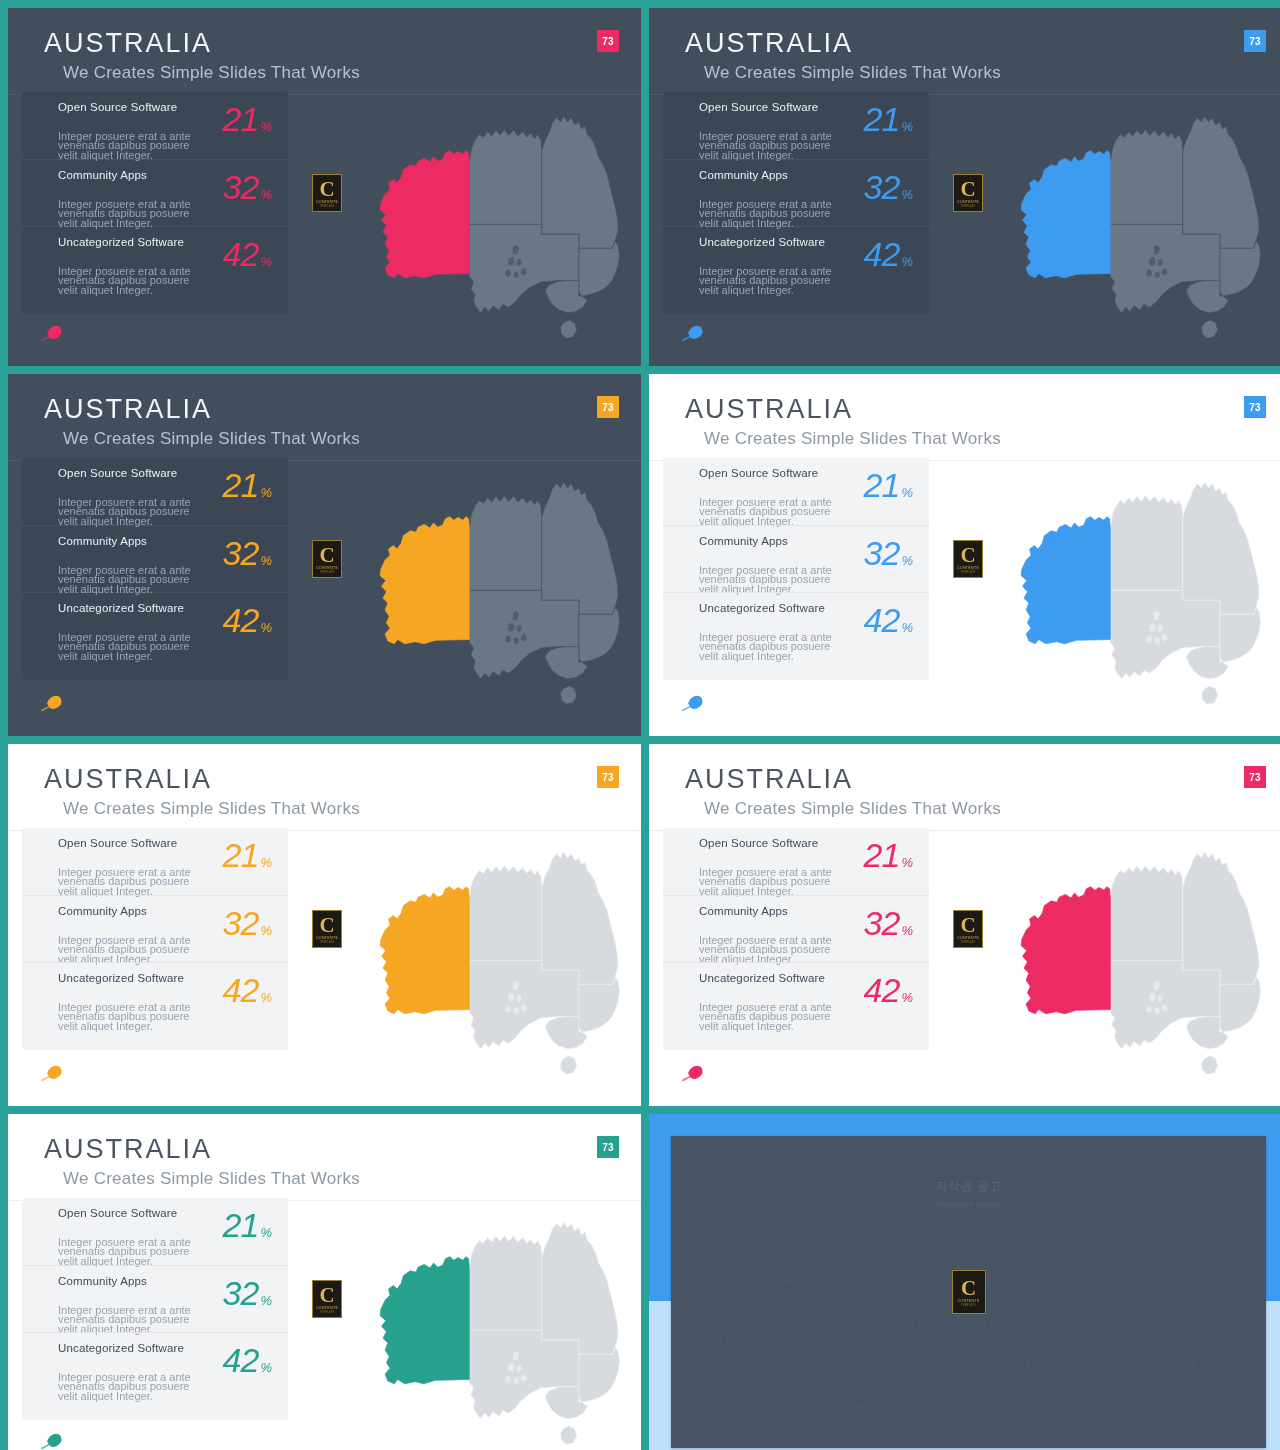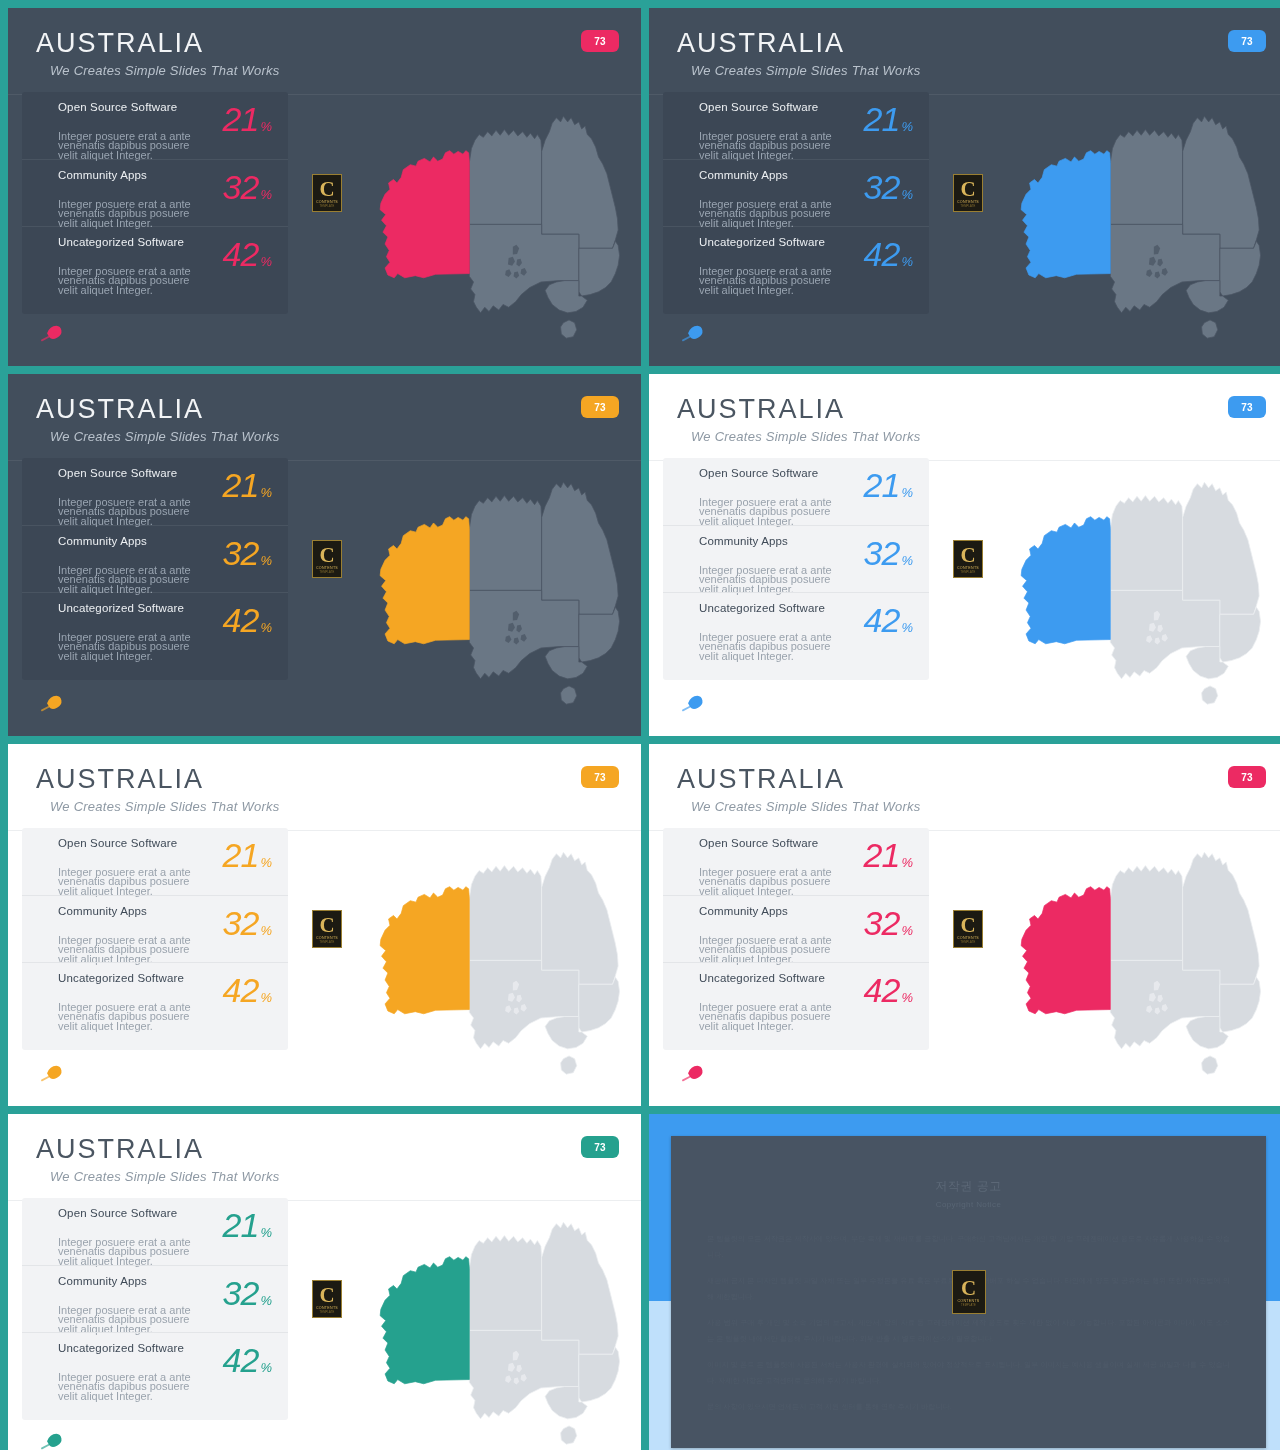--- a/index.html
+++ b/index.html
@@ -19,39 +19,39 @@
     background:#2aa198;
   }
 
   
   .slide { position:relative; overflow:hidden; }
   .slide.dark  { background:#424e5c; }
   .slide.light { background:#ffffff; }
 
   .hdr { position:relative; height:86px; }
   .hdr .title {
-    position:absolute; left:28px; top:20px;
+    position:absolute; left:36px; top:20px;
     font-size:27px; letter-spacing:2.0px; font-weight:300;
   }
   .hdr .sub {
-    position:absolute; left:42px; top:55px;
-    font-size:13px; letter-spacing:.25px; font-weight:400;font-style:italic;
+    position:absolute; left:55px; top:55px;
+    font-size:17px; letter-spacing:.25px; font-weight:400;
   }
   .dark .hdr .title { color:#f2f4f6; }
   .dark .hdr .sub   { color:#b9c2cc; }
   .light .hdr .title { color:#4a5561; }
   .light .hdr .sub   { color:#8e99a4; }
 
   .hdr-rule { position:absolute; left:0; right:0; top:86px; height:1px; }
   .dark  .hdr-rule { background:rgba(255,255,255,.07); }
   .light .hdr-rule { background:#eceef0; }
 
   .badge {
     position:absolute; right:22px; top:22px;
-    width:38px; height:22px; border-radius:6px;
+    width:22px; height:22px; border-radius:0;
     color:#fff; font-size:10px; font-weight:700;
     display:flex; align-items:center; justify-content:center;
     letter-spacing:.3px;
   }
 
   
   .card {
     position:absolute; left:14px; top:84px;
     width:266px; height:222px;
     border-radius:3px;

